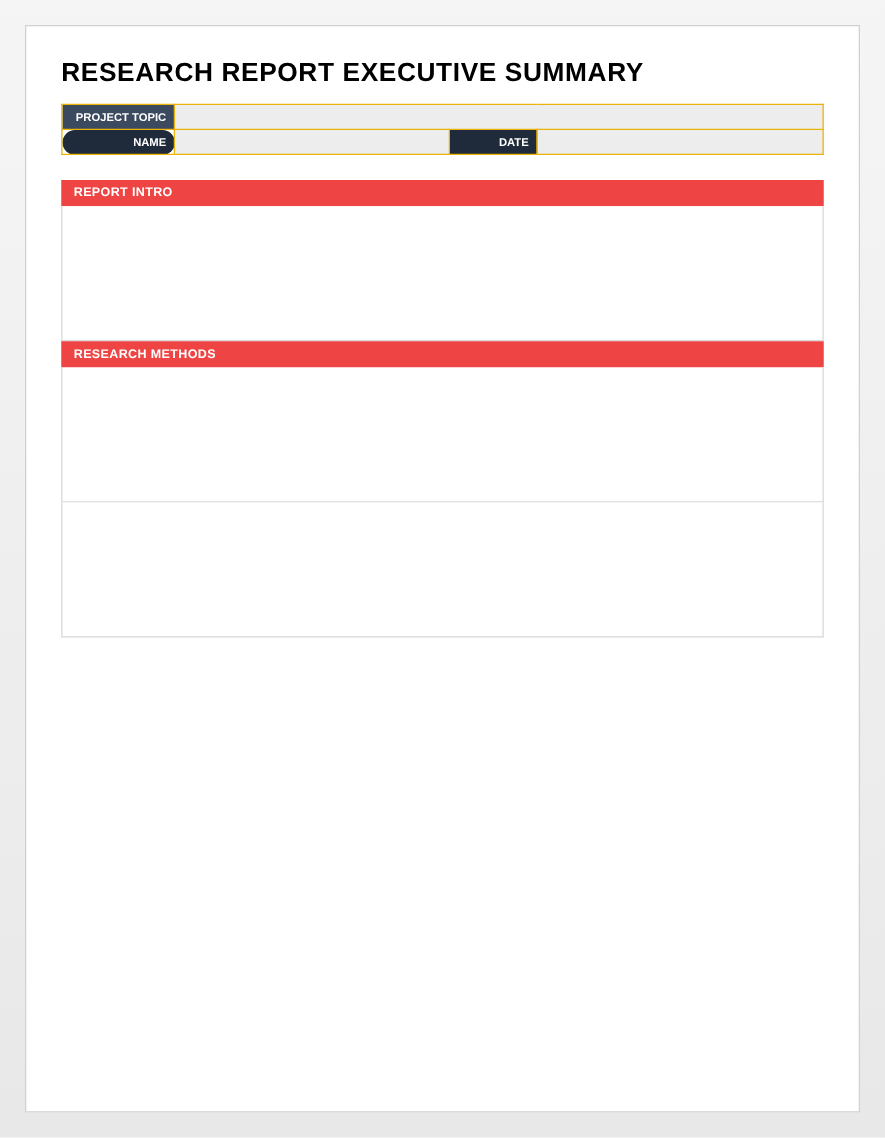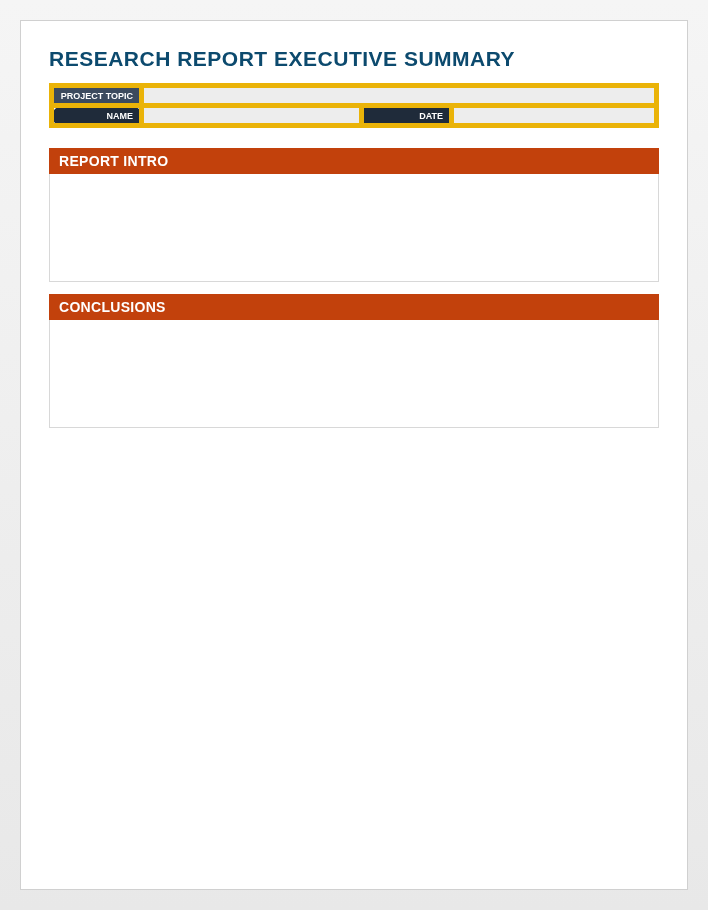--- a/index.html
+++ b/index.html
@@ -17,31 +17,31 @@
     .page {
       background: #ffffff;
       border: 1px solid #d0d0d0;
       width: 100%;
       height: 100%;
       padding: 26px 28px;
     }
     .title {
       font-size: 21px;
       font-weight: bold;
-      color: #0c4a6e;
+      color: #000000;
       letter-spacing: 0.5px;
       margin-bottom: 12px;
     }
     .header-table {
       width: 100%;
       border-collapse: collapse;
       margin-bottom: 20px;
     }
     .header-table td {
-      border: 5px solid #eab308;
+      border: 1px solid #eab308;
       height: 20px;
       font-size: 9px;
       font-weight: bold;
       color: #ffffff;
       vertical-align: middle;
     }
     .label-cell-light {
       background: #3b4a5e;
       text-align: right;
       padding-right: 6px;
@@ -57,33 +57,32 @@
     .input-cell-light {
       background: #ededed;
     }
     .input-cell-dark {
       background: #ededed;
     }
     .date-label {
       background: #1f2b3a;
       text-align: right;
       padding-right: 6px;
-      width: 90px;
+      width: 70px;
     }
     .section {
       margin-bottom: 0;
     }
     .section-header {
-      background: #c2410c;
+      background: #ef4444;
       color: #ffffff;
-      font-size: 14px;
+      font-size: 10px;
       font-weight: bold;
       padding: 5px 10px;
       letter-spacing: 0.3px;
-      margin-top: 12px;
     }
     .section-body {
       background: #ffffff;
       border-left: 1px solid #d8d8d8;
       border-right: 1px solid #d8d8d8;
       border-bottom: 1px solid #d8d8d8;
       height: 108px;
     }
     .section-body.shaded {
       background: #c9d0da;
@@ -109,19 +108,22 @@
     </tr>
   </tbody>
     </table>
 
   <div class="section">
     <div class="section-header">REPORT INTRO</div>
     <div class="section-body"></div>
   </div>
 
 
+  <div class="section">
+    <div class="section-header">RESEARCH METHODS</div>
+    <div class="section-body"></div>
+  </div>
 
   <div class="section">
-    <div class="section-header">CONCLUSIONS</div>
     <div class="section-body"></div>
   </div>
 
 </div>
 
 </body></html>

